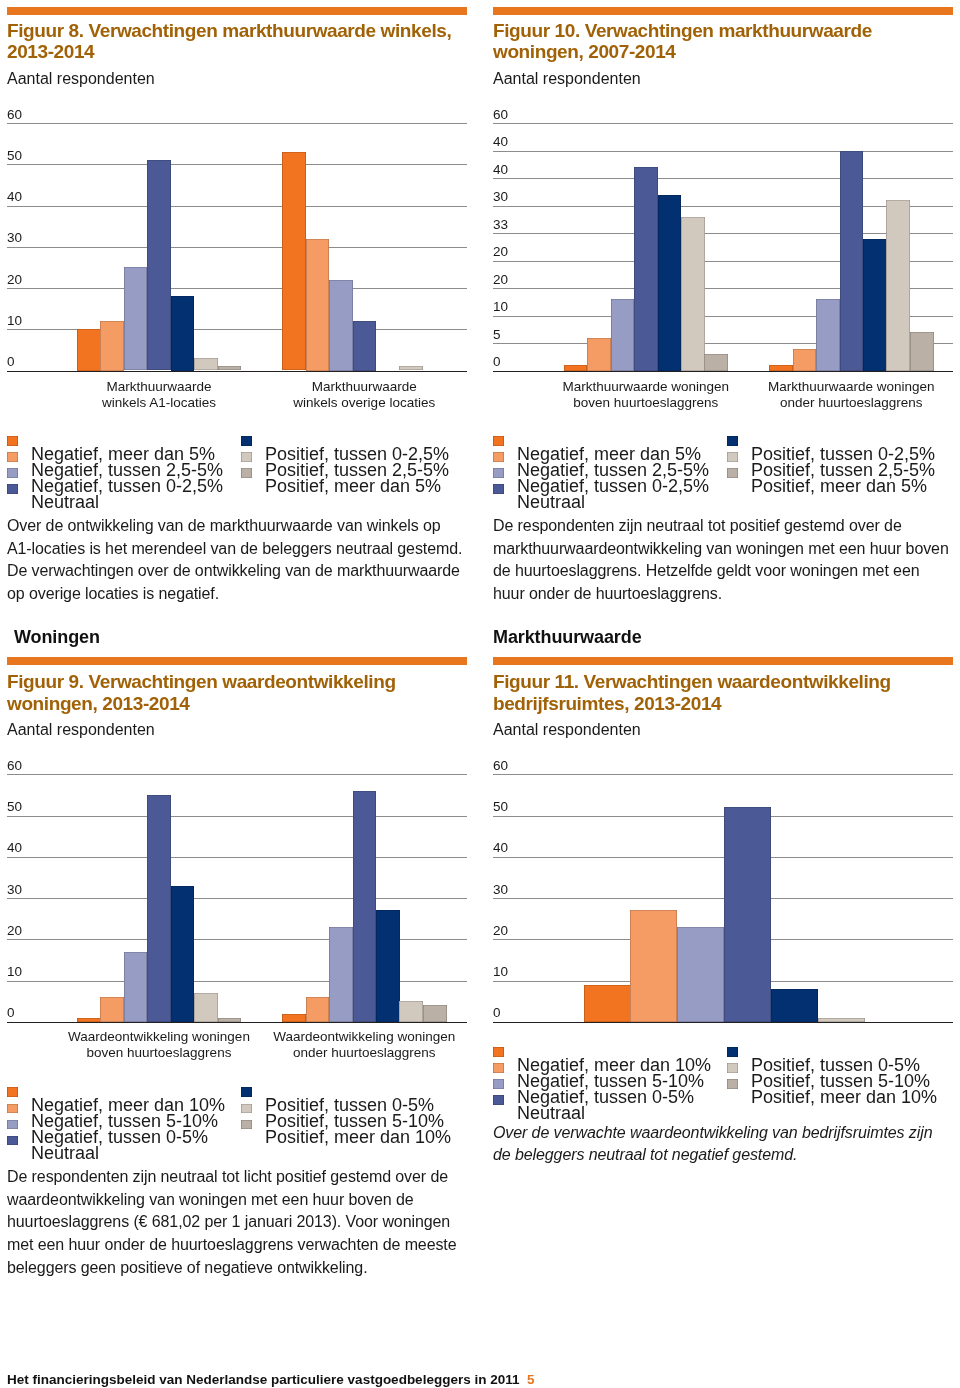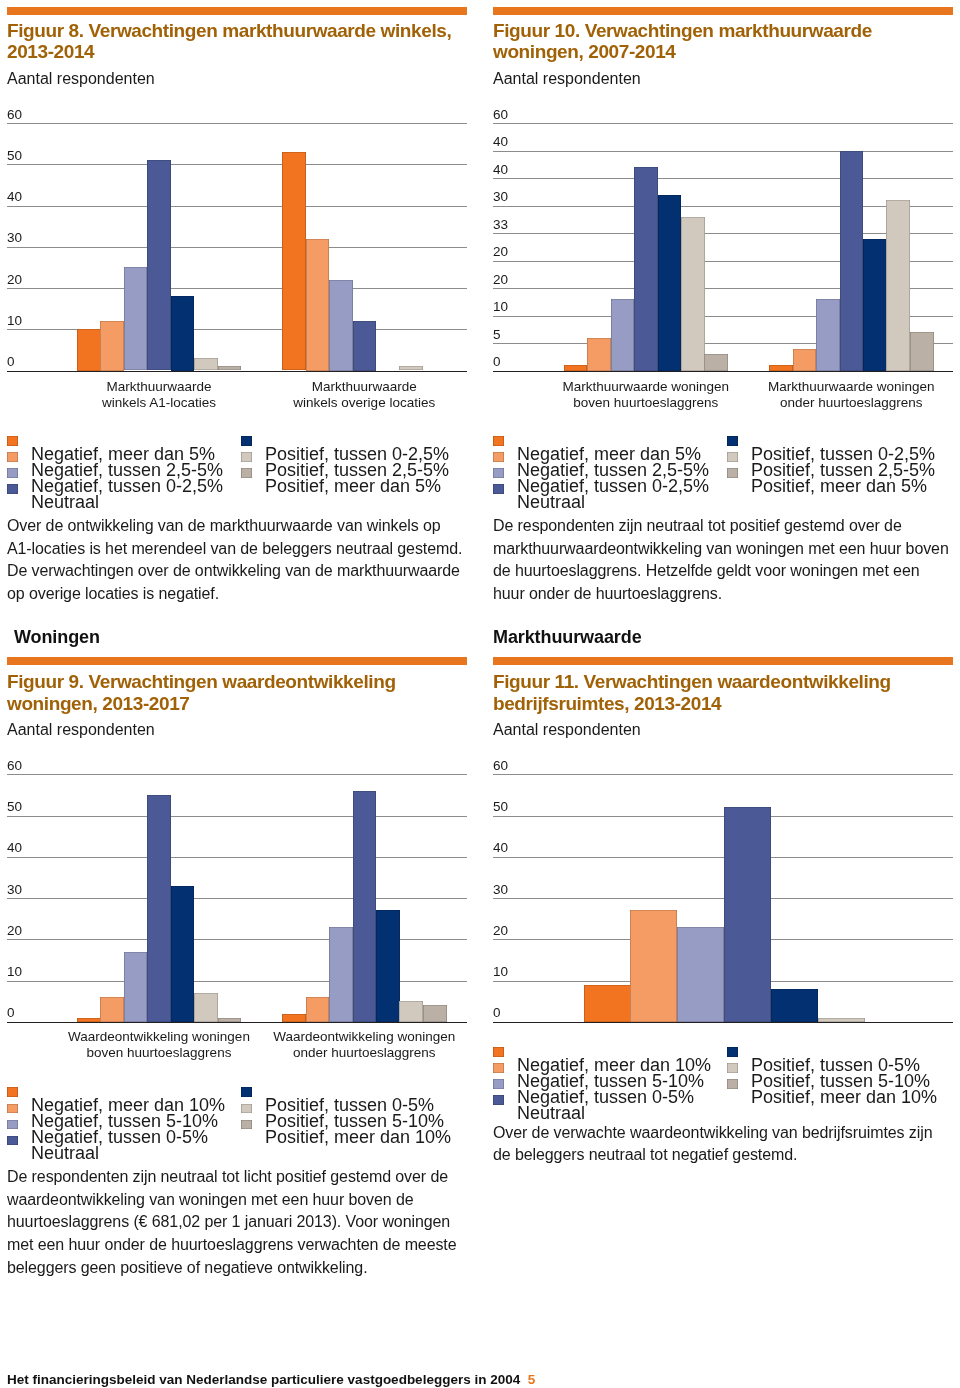--- a/index.html
+++ b/index.html
@@ -53,21 +53,21 @@
   .sectionhead-left {left:14px;}
   .sectionhead-right{left:493px;}
 
   
   .footer{position:absolute;left:7px;top:1372.1px;font-size:13.5px;font-weight:bold;
           color:#111111;white-space:nowrap;}
   .pageno{color:#e8761f;margin-left:7.5px;}
 
   
   .fig-nocats .legend{top:392.4px;}
-  .fig-nocats .para  {top:470.5px;}
+  .fig-nocats .para  {top:470.5px;font-style:italic;}
 </style>
 </head>
 <body>
 
 <div class="page">
 
 <section class="fig fig-left fig-top">
   <div class="rule"></div>
   <h2 class="figtitle">Figuur 8. Verwachtingen markthuurwaarde winkels,
 2013-2014</h2>
@@ -211,21 +211,21 @@
           <span class="sw" style="background:#bab0a6;box-shadow:inset 0 0 0 .6px rgb(134,127,120)"></span>
           <span class="lgtxt">Positief, meer dan 5%</span>
         </div>
   </div>
   <p class="para">De respondenten zijn neutraal tot positief gestemd over de markthuurwaardeontwikkeling van woningen met een huur boven de huurtoeslaggrens. Hetzelfde geldt voor woningen met een huur onder de huurtoeslaggrens.</p>
 </section>
 
 <section class="fig fig-left fig-bottom">
   <div class="rule" style="top:6.2px"></div>
   <h2 class="figtitle">Figuur 9. Verwachtingen waardeontwikkeling
-woningen, 2013-2017</h2>
+woningen, 2013-2014</h2>
   <div class="axistitle">Aantal respondenten</div>
   <div class="plot">
     <div class="axisline" style="top:247.5px"></div>
     <div class="ytick" style="top:232.1px">0</div>
     <div class="gridline" style="top:206.25px"></div>
     <div class="ytick" style="top:190.85px">10</div>
     <div class="gridline" style="top:165px"></div>
     <div class="ytick" style="top:149.6px">20</div>
     <div class="gridline" style="top:123.75px"></div>
     <div class="ytick" style="top:108.35px">30</div>
@@ -343,15 +343,15 @@
           <span class="sw" style="background:#bab0a6;box-shadow:inset 0 0 0 .6px rgb(134,127,120)"></span>
           <span class="lgtxt">Positief, meer dan 10%</span>
         </div>
   </div>
   <p class="para">Over de verwachte waardeontwikkeling van bedrijfsruimtes zijn de beleggers neutraal tot negatief gestemd.</p>
 </section>
 
 <h2 class="sectionhead sectionhead-left">Woningen</h2>
 <h2 class="sectionhead sectionhead-right">Markthuurwaarde</h2>
 
-<div class="footer"><span>Het financieringsbeleid van Nederlandse particuliere vastgoedbeleggers in 2004</span><span class="pageno">5</span></div>
+<div class="footer"><span>Het financieringsbeleid van Nederlandse particuliere vastgoedbeleggers in 2011</span><span class="pageno">5</span></div>
 
 </div>
 
 </body></html>

